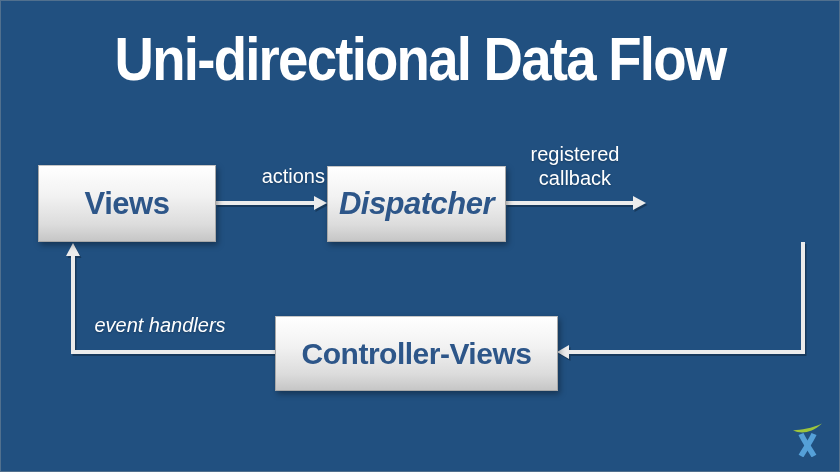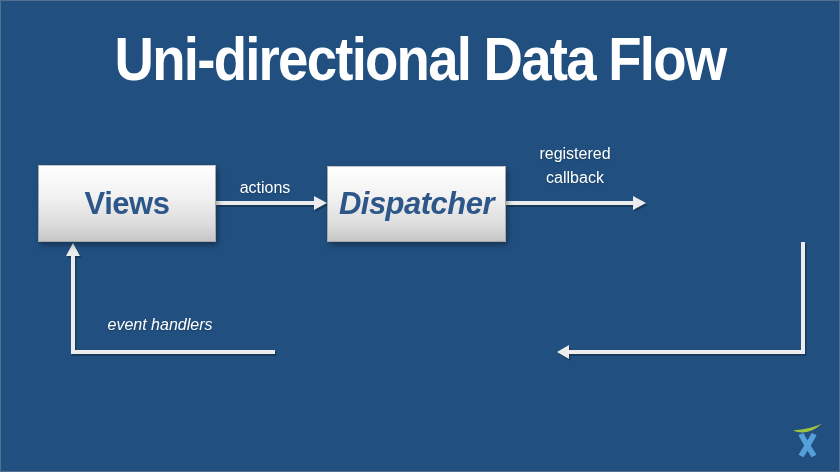--- a/index.html
+++ b/index.html
@@ -76,26 +76,26 @@
     box-shadow: 2px 3px 6px rgba(0,0,0,0.35);
     box-sizing: border-box;
   }
   .node-views       { left: 38px;  top: 165px; width: 178px; height: 77px; }
   .node-dispatcher  { left: 327px; top: 166px; width: 179px; height: 76px; font-style: italic; }
   .node-stores      { left: 646px; top: 163px; width: 180px; height: 79px; }
   .node-controller-views { left: 275px; top: 316px; width: 283px; height: 75px; font-size: 30px; }
   .edge-label {
     position: absolute;
     color: var(--label-text, #ffffff);
-    font-size: 16px;
+    font-size: 20px;
     line-height: 24px;
     text-align: center;
     text-shadow: 0 1px 2px rgba(0,0,0,0.25);
   }
-  .label-actions             { left: 205px; top: 176px; width: 120px; }
+  .label-actions             { left: 205px; top: 164px; width: 120px; text-align: right; }
   .label-registered-callback { left: 517px; top: 142px; width: 116px; }
   .label-change-events       { left: 613px; top: 313px; width: 160px; }
   .label-event-handlers      { left: 80px;  top: 313px; width: 160px; font-style: italic; }
   .logo {
     position: absolute;
     left: 791px;
     top: 417px;
     width: 32px;
     height: 40px;
   }
@@ -127,20 +127,21 @@
       <polygon points="633,196 633,210 646,203"></polygon>
       <path d="M803 242 V352 H569"></path>
       <polygon points="569,345 569,359 557,352"></polygon>
       <path d="M275 352 H73 V256"></path>
       <polygon points="66,256 80,256 73,243"></polygon>
     </g>
   </svg>
 
   <div class="node node-views">Views</div>
   <div class="node node-dispatcher">Dispatcher</div>
+  <div class="node node-controller-views">Controller-Views</div>
 
   <div class="edge-label label-actions">actions</div>
   <div class="edge-label label-registered-callback">registered callback</div>
   <div class="edge-label label-event-handlers">event handlers</div>
 
   <svg class="logo" viewBox="0 0 32 40" xmlns="http://www.w3.org/2000/svg" aria-hidden="true">
     <path class="logo-arc" d="M2 13.5 C 10 17, 20 16.5, 31 6.5 C 21 11.5, 10 12.5, 2 13.5 Z"></path>
     <path class="logo-figure" d="M10 17 C 13 24, 18.5 31, 23 39"></path>
     <path class="logo-figure" d="M23 17 C 20 24, 14.5 31, 10 39"></path>
   </svg>

